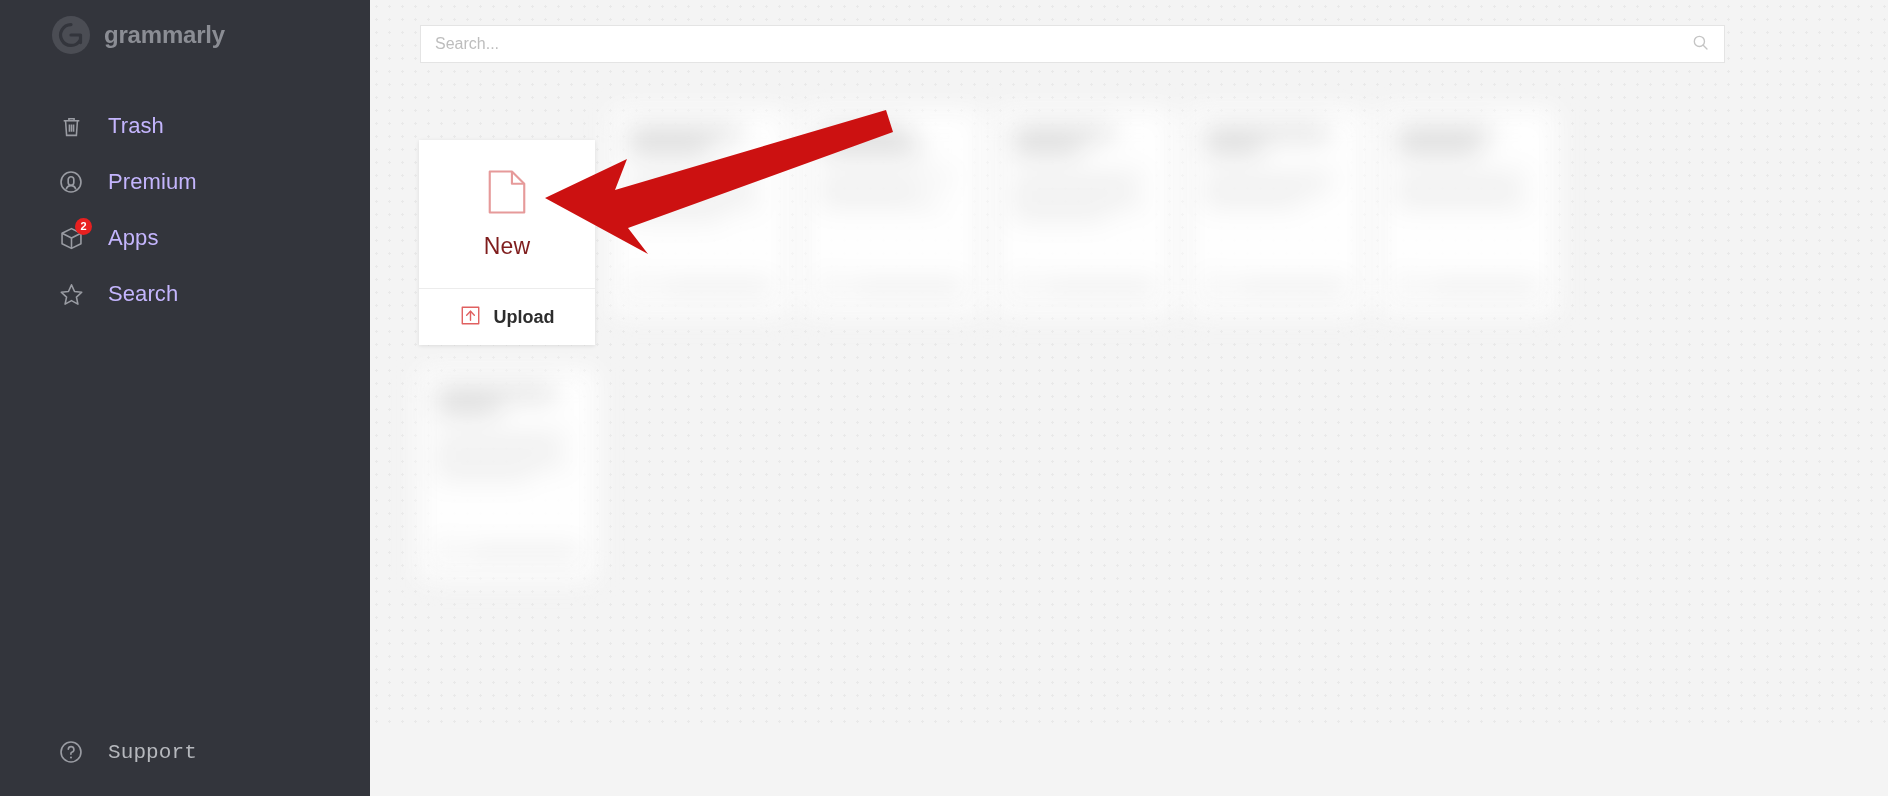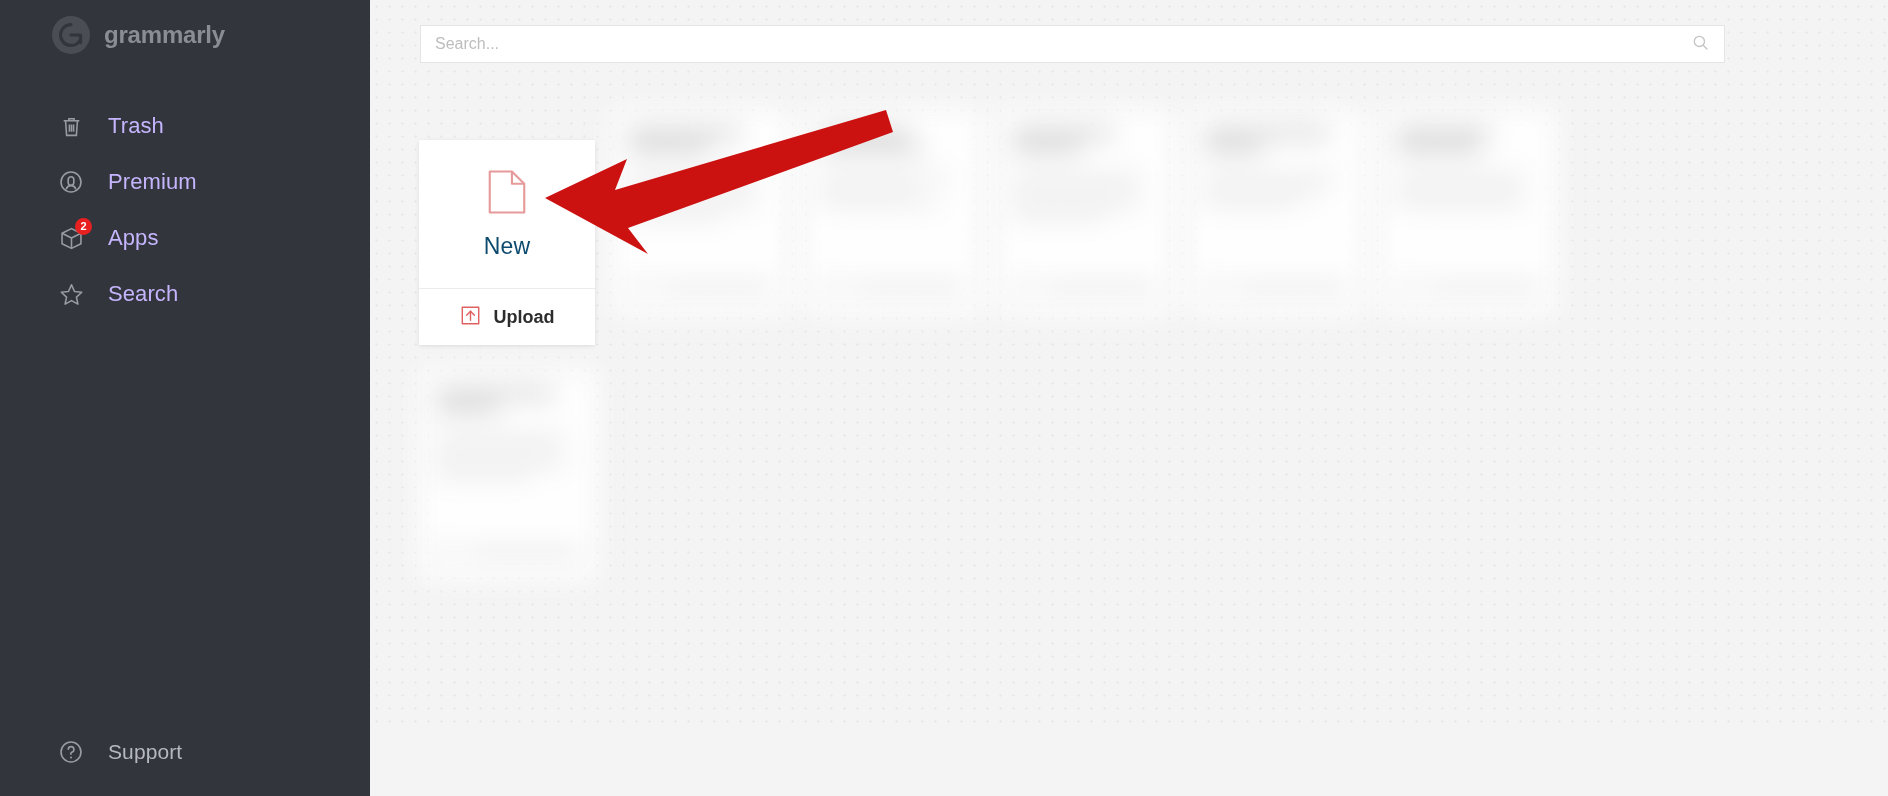--- a/index.html
+++ b/index.html
@@ -97,20 +97,21 @@
     line-height: 17px;
     text-align: center;
     padding: 0 2px;
   }
 
   .nav-bottom {
     position: absolute;
     left: 0;
     bottom: 16px;
     width: 100%;
+    font-family: Liberation Mono, monospace;
   }
   .nav-bottom .nav-label { font-size: 21px; color: #b6b8bd; }
 
   
   #main {
     position: absolute;
     left: 370px; top: 0;
     width: 1518px;
     height: 728px;
     background-color: #f4f4f4;
@@ -209,21 +210,21 @@
     height: 148px;
     display: flex;
     flex-direction: column;
     align-items: center;
     justify-content: center;
     gap: 14px;
     cursor: pointer;
   }
   .new-label {
     font-size: 23px;
-    color: #0c4a6e;
+    color: #7f1d1d;
     letter-spacing: .2px;
   }
   .new-divider { height: 1px; background: #ececec; }
   .upload-row {
     height: 56px;
     display: flex;
     align-items: center;
     justify-content: center;
     gap: 13px;
     cursor: pointer;

